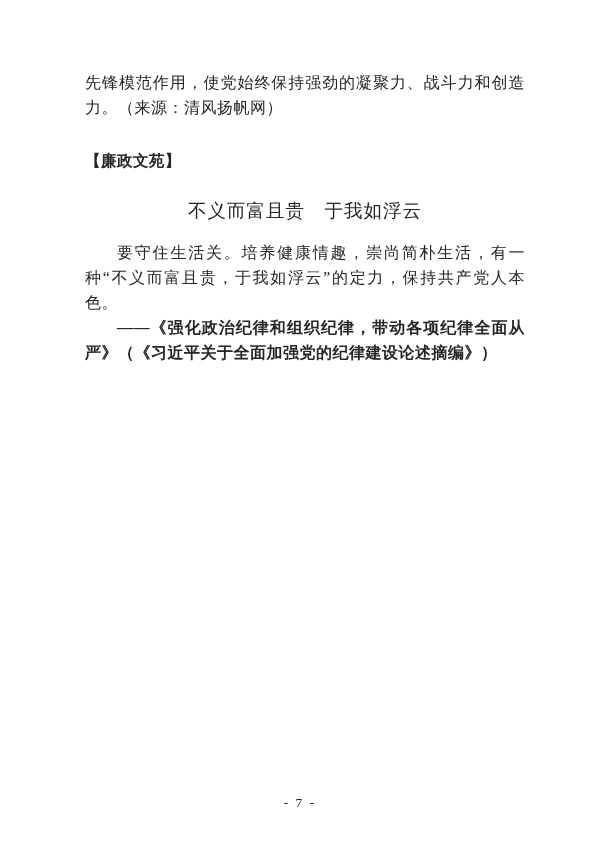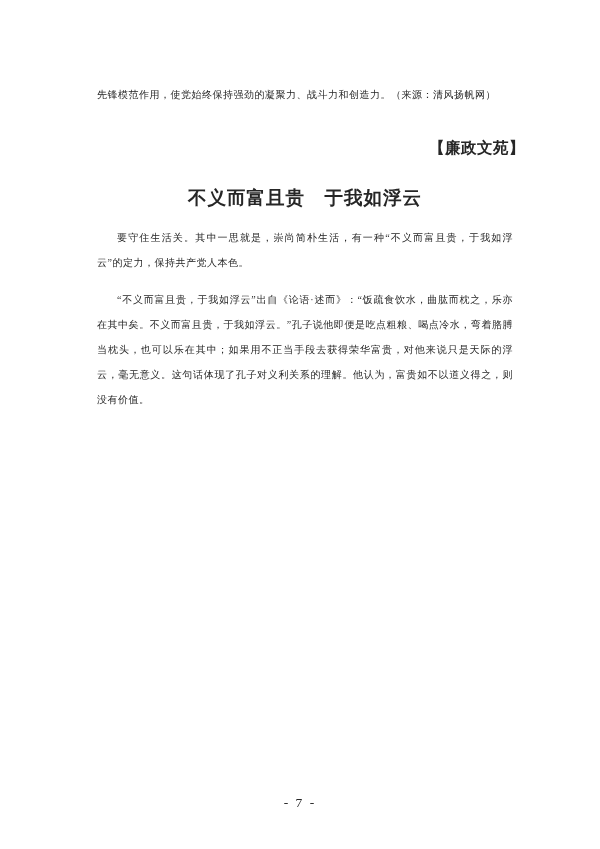--- a/index.html
+++ b/index.html
@@ -16,48 +16,47 @@
     color: #262626;
     overflow: hidden;
   }
   .content {
     position: absolute;
     left: 85px;
     right: 75px;
     top: 70px;
   }
   .para {
-    margin: 12px;
-    font-size: 10px;
+    margin: 0;
+    font-size: 16px;
     line-height: 25px;
     letter-spacing: 0.5px;
     text-align: justify;
     text-justify: inter-character;
     text-indent: 2em;
     word-break: break-all;
   }
   .para.no-indent {
     text-indent: 0;
   }
   .para.bold {
     font-weight: bold;
   }
   .section-header {
     margin: 28px 0 0 0;
     font-size: 15.5px;
     line-height: 26px;
     font-weight: bold;
     letter-spacing: 0.5px;
-    text-align: right;
   }
   .article-title {
-    margin: 22px 0 6px 0;
+    margin: 22px 0 14px 0;
     font-size: 18.5px;
     line-height: 30px;
-    font-weight: bold;
+    font-weight: normal;
     text-align: center;
     letter-spacing: 1px;
   }
   .page-number {
     position: absolute;
     left: 0;
     right: 0;
     bottom: 38px;
     text-align: center;
     font-size: 13.5px;
@@ -72,24 +71,24 @@
   <div class="content">
 
     <p class="para no-indent">先锋模范作用，使党始终保持强劲的凝聚力、战斗力和创造力。（来源：清风扬帆网）</p>
 
     <p class="section-header">【廉政文苑】</p>
 
     <h1 class="article-title">不义而富且贵　于我如浮云</h1>
 
     <div>
 
-        <p class="para">要守住生活关。其中一思就是，崇尚简朴生活，有一种“不义而富且贵，于我如浮云”的定力，保持共产党人本色。</p>
+        <p class="para">要守住生活关。培养健康情趣，崇尚简朴生活，有一种“不义而富且贵，于我如浮云”的定力，保持共产党人本色。</p>
 
+        <p class="para bold">——《强化政治纪律和组织纪律，带动各项纪律全面从严》（《习近平关于全面加强党的纪律建设论述摘编》）</p>
 
-        <p class="para">“不义而富且贵，于我如浮云”出自《论语·述而》：“饭疏食饮水，曲肱而枕之，乐亦在其中矣。不义而富且贵，于我如浮云。”孔子说他即便是吃点粗粮、喝点冷水，弯着胳膊当枕头，也可以乐在其中；如果用不正当手段去获得荣华富贵，对他来说只是天际的浮云，毫无意义。这句话体现了孔子对义利关系的理解。他认为，富贵如不以道义得之，则没有价值。</p>
 
 
       </div>
 
   </div>
 
   <div class="page-number">- 7 -</div>
 </div>
 
 </body></html>

